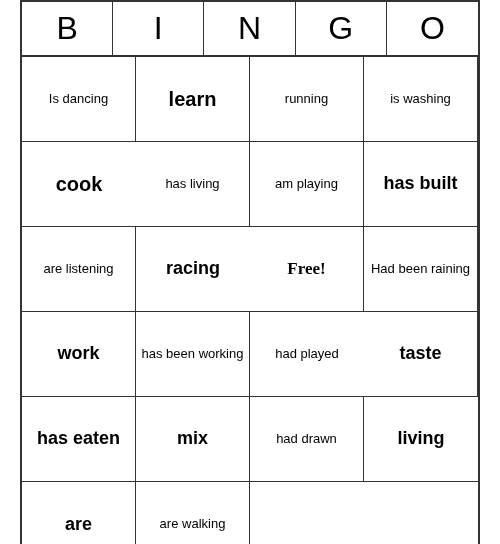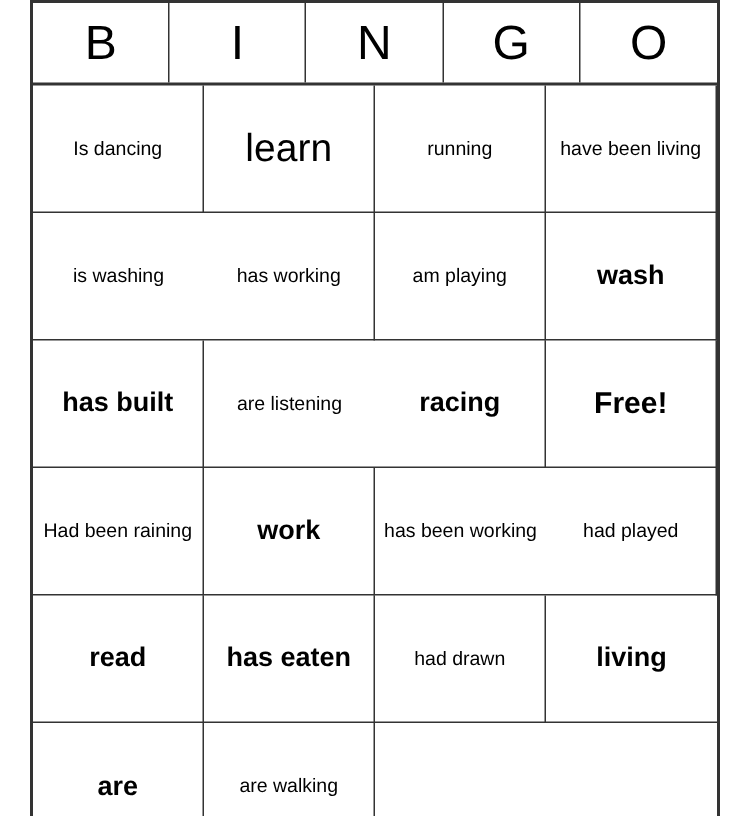--- a/index.html
+++ b/index.html
@@ -49,60 +49,61 @@
       font-size: 13px;
       line-height: 1.3;
     }
     .bingo-cell:nth-child(5n) {
       border-right: none;
     }
     .bingo-cell:nth-child(n+21) {
       border-bottom: none;
     }
     .bingo-cell.large {
-      font-size: 26px;
-      font-weight: normal;
+      font-size: 20px;
+      font-weight: bold;
     }
     .bingo-cell.medium {
       font-size: 18px;
       font-weight: bold;
     }
     .bingo-cell.free {
-      font-size: 20px;
+      font-size: 17px;
       font-weight: bold;
+      font-family: Liberation Serif, serif;
     }
   </style>
 </head>
 <body>
 
 <div class="bingo-card">
   <div class="bingo-header">
   <div class="bingo-header-cell">B</div>
       <div class="bingo-header-cell">I</div>
       <div class="bingo-header-cell">N</div>
       <div class="bingo-header-cell">G</div>
       <div class="bingo-header-cell">O</div>
     </div>
   <div class="bingo-grid">
   <div class="bingo-cell">Is dancing</div>
       <div class="bingo-cell large">learn</div>
       <div class="bingo-cell">running</div>
-      <div class="bingo-cell">have been living</div>
       <div class="bingo-cell">is washing</div>
-      <div class="bingo-cell">has working</div>
+      <div class="bingo-cell large">cook</div>
+      <div class="bingo-cell">has living</div>
       <div class="bingo-cell">am playing</div>
-      <div class="bingo-cell medium">wash</div>
       <div class="bingo-cell medium">has built</div>
       <div class="bingo-cell">are listening</div>
       <div class="bingo-cell medium">racing</div>
       <div class="bingo-cell free">Free!</div>
       <div class="bingo-cell">Had been raining</div>
       <div class="bingo-cell medium">work</div>
       <div class="bingo-cell">has been working</div>
       <div class="bingo-cell">had played</div>
-      <div class="bingo-cell medium">read</div>
+      <div class="bingo-cell medium">taste</div>
       <div class="bingo-cell medium">has eaten</div>
+      <div class="bingo-cell medium">mix</div>
       <div class="bingo-cell">had drawn</div>
       <div class="bingo-cell medium">living</div>
       <div class="bingo-cell medium">are</div>
       <div class="bingo-cell">are walking</div>
     </div>
 </div>
 
 </body></html>

